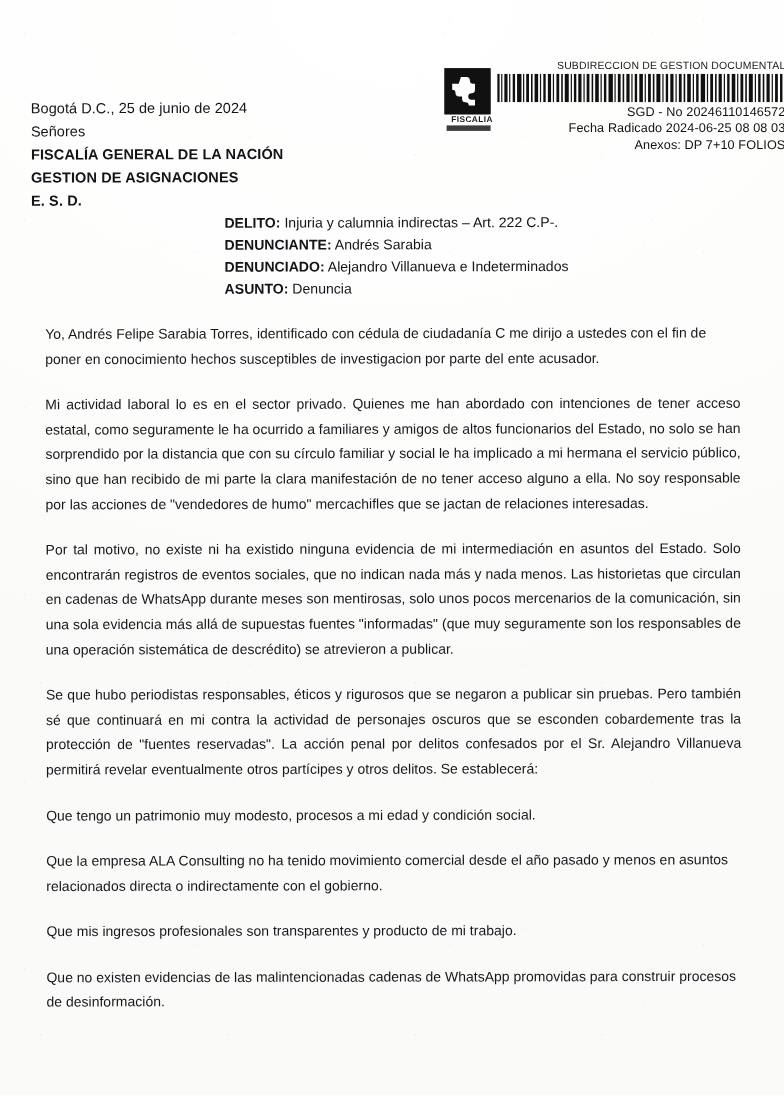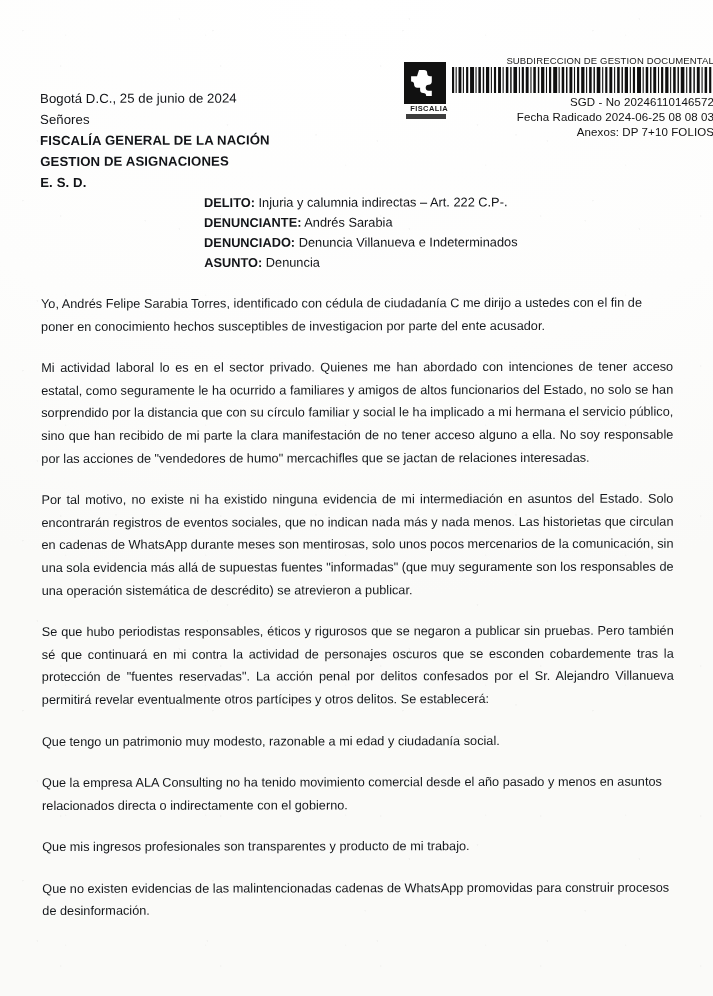--- a/index.html
+++ b/index.html
@@ -112,21 +112,21 @@
     font-weight: 400;
     color: #121212;
     line-height: 15px;
     letter-spacing: .1px;
     white-space: nowrap;
   }
 
   
   .letterhead {
     position: absolute;
-    left: 40px;
+    left: 28px;
     top: 88px;
     width: 310px;
   }
   .lh-line {
     font-size: 13.2px;
     line-height: 21px;
     color: #121418;
     letter-spacing: .05px;
     white-space: nowrap;
   }
@@ -280,31 +280,31 @@
   </div>
 
   <div class="case-block">
     <div class="case-line">
       <b>DELITO:</b><span> Injuria y calumnia indirectas – Art. 222 C.P-.</span>
     </div>
     <div class="case-line">
       <b>DENUNCIANTE:</b><span> Andrés Sarabia</span>
     </div>
     <div class="case-line">
-      <b>DENUNCIADO:</b><span> Denuncia Villanueva e Indeterminados</span>
+      <b>DENUNCIADO:</b><span> Alejandro Villanueva e Indeterminados</span>
     </div>
     <div class="case-line">
       <b>ASUNTO:</b><span> Denuncia</span>
     </div>
   </div>
 
   <div class="body-copy">
     <p class="para flush">Yo, Andrés Felipe Sarabia Torres, identificado con cédula de ciudadanía C  me dirijo a ustedes con el fin de poner en conocimiento hechos susceptibles de investigacion por parte del ente acusador.</p>
     <p class="para">Mi actividad laboral lo es en el sector privado. Quienes me han abordado con intenciones de tener acceso estatal, como seguramente le ha ocurrido a familiares y amigos de altos funcionarios del Estado, no solo se han sorprendido por la distancia que con su círculo familiar y social le ha implicado a mi hermana el servicio público, sino que han recibido de mi parte la clara manifestación de no tener acceso alguno a ella. No soy responsable por las acciones de "vendedores de humo" mercachifles que se jactan de relaciones interesadas.</p>
     <p class="para">Por tal motivo, no existe ni ha existido ninguna evidencia de mi intermediación en asuntos del Estado. Solo encontrarán registros de eventos sociales, que no indican nada más y nada menos. Las historietas que circulan en cadenas de WhatsApp durante meses son mentirosas, solo unos pocos mercenarios de la comunicación, sin una sola evidencia más allá de supuestas fuentes "informadas" (que muy seguramente son los responsables de una operación sistemática de descrédito) se atrevieron a publicar.</p>
     <p class="para">Se que hubo periodistas responsables, éticos y rigurosos que se negaron a publicar sin pruebas. Pero también sé que continuará en mi contra la actividad de personajes oscuros que se esconden cobardemente tras la protección de "fuentes reservadas". La acción penal por delitos confesados por el Sr. Alejandro Villanueva permitirá revelar eventualmente otros partícipes y otros delitos. Se establecerá:</p>
-    <p class="para flush">Que tengo un patrimonio muy modesto, razonable a mi edad y ciudadanía social.</p>
+    <p class="para flush">Que tengo un patrimonio muy modesto, procesos a mi edad y condición social.</p>
     <p class="para flush">Que la empresa ALA Consulting no ha tenido movimiento comercial desde el año pasado y menos en asuntos relacionados directa o indirectamente con el gobierno.</p>
     <p class="para flush">Que mis ingresos profesionales son transparentes y producto de mi trabajo.</p>
     <p class="para flush">Que no existen evidencias de las malintencionadas cadenas de WhatsApp promovidas para construir procesos de desinformación.</p>
   </div>
 
 </div>
 
 </body></html>

